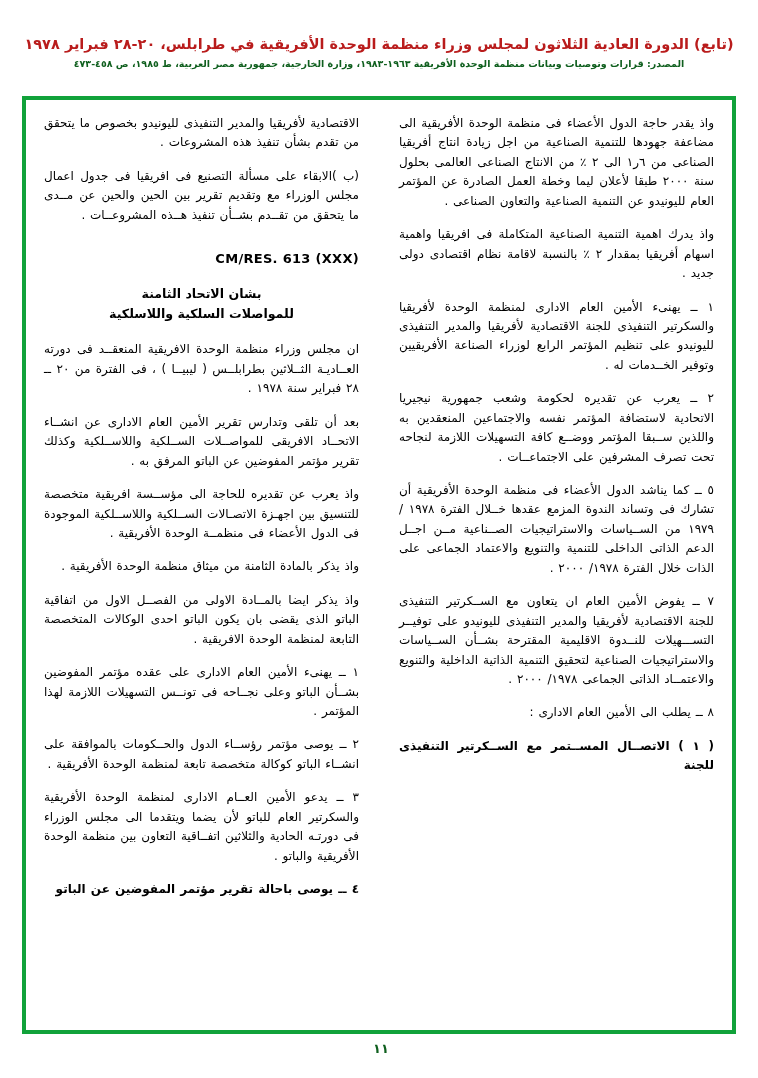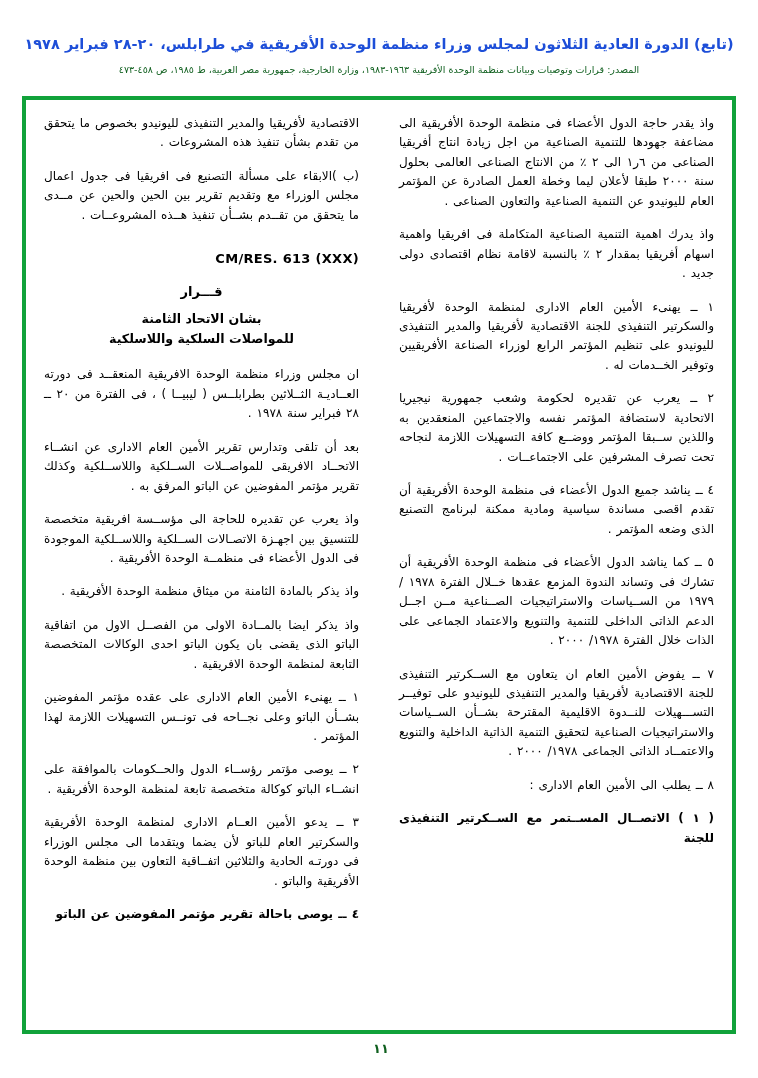--- a/index.html
+++ b/index.html
@@ -25,29 +25,29 @@
   .header {
     position: absolute;
     top: 34px;
     left: 0;
     right: 0;
     text-align: center;
   }
   .header-title {
     font-size: 14.5px;
     font-weight: bold;
-    color: #1d4ed8;
+    color: #b91c1c;
     letter-spacing: 0px;
     line-height: 1.4;
     direction: rtl;
   }
   .header-source {
-    margin-top: 9px;
+    margin-top: 3px;
     font-size: 9.5px;
-    font-weight: normal;
+    font-weight: bold;
     color: #0f5f1e;
     line-height: 1.4;
     direction: rtl;
   }
 
   
   .frame {
     position: absolute;
     top: 96px;
     left: 22px;
@@ -141,34 +141,32 @@
 
   <div class="frame"></div>
 
   <div class="columns">
 
     <div class="col">
       <p class="par">واذ يقدر حاجة الدول الأعضاء فى منظمة الوحدة الأفريقية الى مضاعفة جهودها للتنمية الصناعية من اجل زيادة انتاج أفريقيا الصناعى من ٦ر١ الى ٢ ٪ من الانتاج الصناعى العالمى بحلول سنة ٢٠٠٠ طبقا لأعلان ليما وخطة العمل الصادرة عن المؤتمر العام لليونيدو عن التنمية الصناعية والتعاون الصناعى .</p>
       <p class="par">واذ يدرك اهمية التنمية الصناعية المتكاملة فى افريقيا واهمية اسهام أفريقيا بمقدار ٢ ٪ بالنسبة لاقامة نظام اقتصادى دولى جديد .</p>
       <p class="par">١ ــ يهنىء الأمين العام الادارى لمنظمة الوحدة لأفريقيا والسكرتير التنفيذى للجنة الاقتصادية لأفريقيا والمدير التنفيذى لليونيدو على تنظيم المؤتمر الرابع لوزراء الصناعة الأفريقيين وتوفير الخــدمات له .</p>
       <p class="par">٢ ــ يعرب عن تقديره لحكومة وشعب جمهورية نيجيريا الاتحادية لاستضافة المؤتمر نفسه والاجتماعين المنعقدين به واللذين ســبقا المؤتمر ووضــع كافة التسهيلات اللازمة لنجاحه تحت تصرف المشرفين على الاجتماعــات .</p>
-      <p class="par">٤ ــ يناشد جميع الدول الأعضاء فى منظمة الوحدة الأفريقية أن تقدم اقصى مساندة سياسية ومادية ممكنة لبرنامج التصنيع الذى وضعه المؤتمر .</p>
       <p class="par">٥ ــ كما يناشد الدول الأعضاء فى منظمة الوحدة الأفريقية أن تشارك فى وتساند الندوة المزمع عقدها خــلال الفترة ١٩٧٨ / ١٩٧٩ من الســياسات والاستراتيجيات الصــناعية مــن اجــل الدعم الذاتى الداخلى للتنمية والتنويع والاعتماد الجماعى على الذات خلال الفترة ١٩٧٨/ ٢٠٠٠ .</p>
       <p class="par">٧ ــ يفوض الأمين العام ان يتعاون مع الســكرتير التنفيذى للجنة الاقتصادية لأفريقيا والمدير التنفيذى لليونيدو على توفيــر التســـهيلات للنــدوة الاقليمية المقترحة بشــأن الســياسات والاستراتيجيات الصناعية لتحقيق التنمية الذاتية الداخلية والتنويع والاعتمــاد الذاتى الجماعى ١٩٧٨/ ٢٠٠٠ .</p>
       <p class="par">٨ ــ يطلب الى الأمين العام الادارى :</p>
       <p class="par bold-line">( ١ ) الاتصــال المســتمر مع الســكرتير التنفيذى للجنة</p>
     </div>
 
     <div class="col">
       <p class="par">الاقتصادية لأفريقيا والمدير التنفيذى لليونيدو بخصوص ما يتحقق من تقدم بشأن تنفيذ هذه المشروعات .</p>
       <p class="par">(ب )الابقاء على مسألة التصنيع فى افريقيا فى جدول اعمال مجلس الوزراء مع وتقديم تقرير بين الحين والحين عن مــدى ما يتحقق من تقــدم بشــأن تنفيذ هــذه المشروعــات .</p>
 
       <div class="res-code">CM/RES. 613 (XXX)</div>
 
-      <div class="centered-head">قـــرار</div>
       <div class="centered-sub">بشان الاتحاد الثامنة</div>
       <div class="centered-sub last">للمواصلات السلكية واللاسلكية</div>
 
       <p class="par">ان مجلس وزراء منظمة الوحدة الافريقية المنعقــد فى دورته العــاديـة الثــلاثين بطرابلــس ( ليبيــا ) ، فى الفترة من ٢٠ ــ ٢٨ فبراير سنة ١٩٧٨ .</p>
       <p class="par">بعد أن تلقى وتدارس تقرير الأمين العام الادارى عن انشــاء الاتحــاد الافريقى للمواصــلات الســلكية واللاســلكية وكذلك تقرير مؤتمر المفوضين عن الباتو المرفق به .</p>
       <p class="par">واذ يعرب عن تقديره للحاجة الى مؤســسة افريقية متخصصة للتنسيق بين اجهـزة الاتصـالات الســلكية واللاســلكية الموجودة فى الدول الأعضاء فى منظمــة الوحدة الأفريقية .</p>
       <p class="par">واذ يذكر بالمادة الثامنة من ميثاق منظمة الوحدة الأفريقية .</p>
       <p class="par">واذ يذكر ايضا بالمــادة الاولى من الفصــل الاول من اتفاقية الباتو الذى يقضى بان يكون الباتو احدى الوكالات المتخصصة التابعة لمنظمة الوحدة الافريقية .</p>
       <p class="par">١ ــ يهنىء الأمين العام الادارى على عقده مؤتمر المفوضين بشــأن الباتو وعلى نجــاحه فى تونــس التسهيلات اللازمة لهذا المؤتمر .</p>
       <p class="par">٢ ــ يوصى مؤتمر رؤســاء الدول والحــكومات بالموافقة على انشــاء الباتو كوكالة متخصصة تابعة لمنظمة الوحدة الأفريقية .</p>

